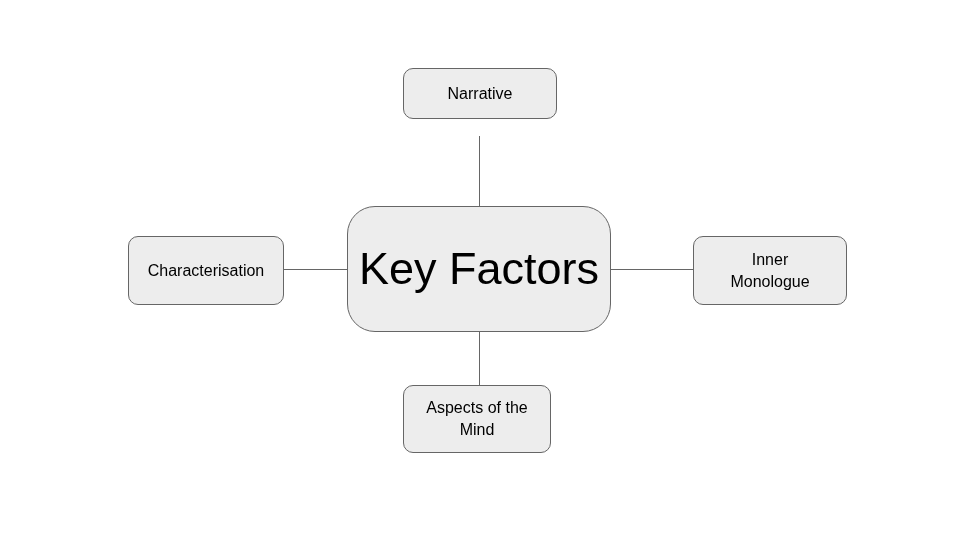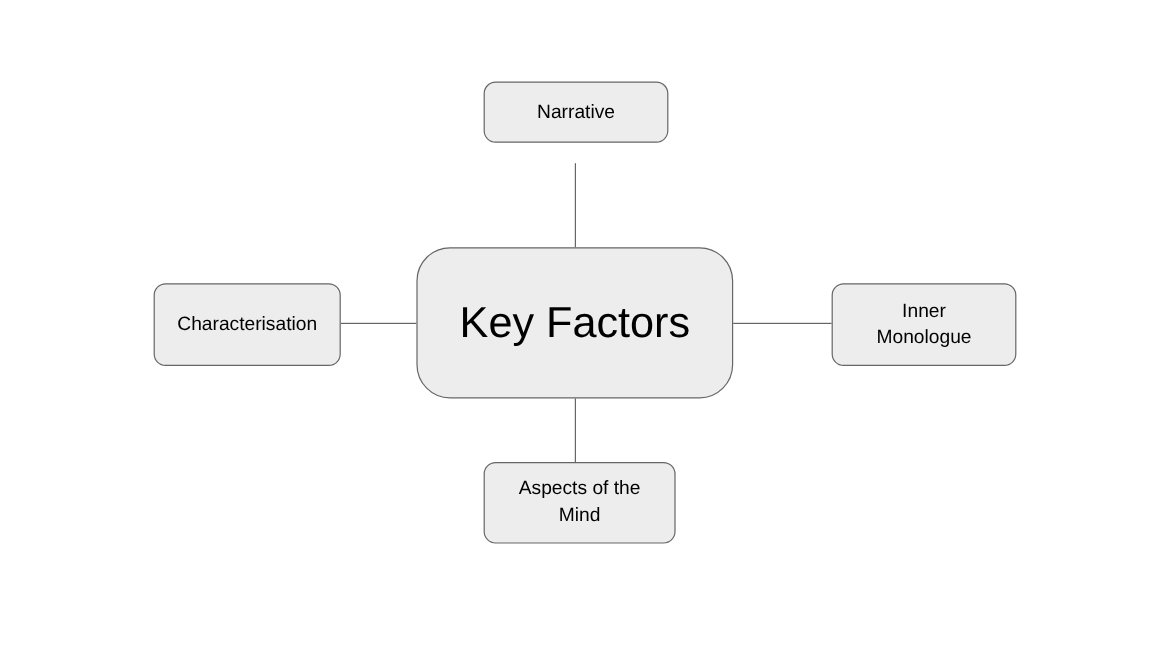--- a/index.html
+++ b/index.html
@@ -28,32 +28,32 @@
     display: flex;
     align-items: center;
     justify-content: center;
     text-align: center;
     color: var(--text);
   }
   .node-central {
     left: 347px; top: 206px;
     width: 264px; height: 126px;
     border-radius: 28px;
-    font-size: 36px;
+    font-size: 45px;
     line-height: 1.2;
   }
   .node-satellite {
     border-radius: 10px;
     font-size: 16px;
     line-height: 22px;
   }
   .node-top    { left: 403px; top: 68px;  width: 154px; height: 51px; }
   .node-left   { left: 128px; top: 236px; width: 156px; height: 69px; }
   .node-right  { left: 693px; top: 236px; width: 154px; height: 69px; }
-  .node-bottom { left: 403px; top: 385px; width: 160px; height: 68px; }
+  .node-bottom { left: 403px; top: 385px; width: 148px; height: 68px; }
   .node-right  .node-label  { max-width: 100px; }
   .node-bottom .node-label  { max-width: 114px; }
   .connector {
     position: absolute;
     background: var(--connector);
   }
   .connector-vertical   { width: 1px; left: 479px; }
   .connector-horizontal { height: 1px; top: 269px; }
   .connector-top    { top: 136px; height: 70px; }
   .connector-bottom { top: 332px; height: 53px; }

